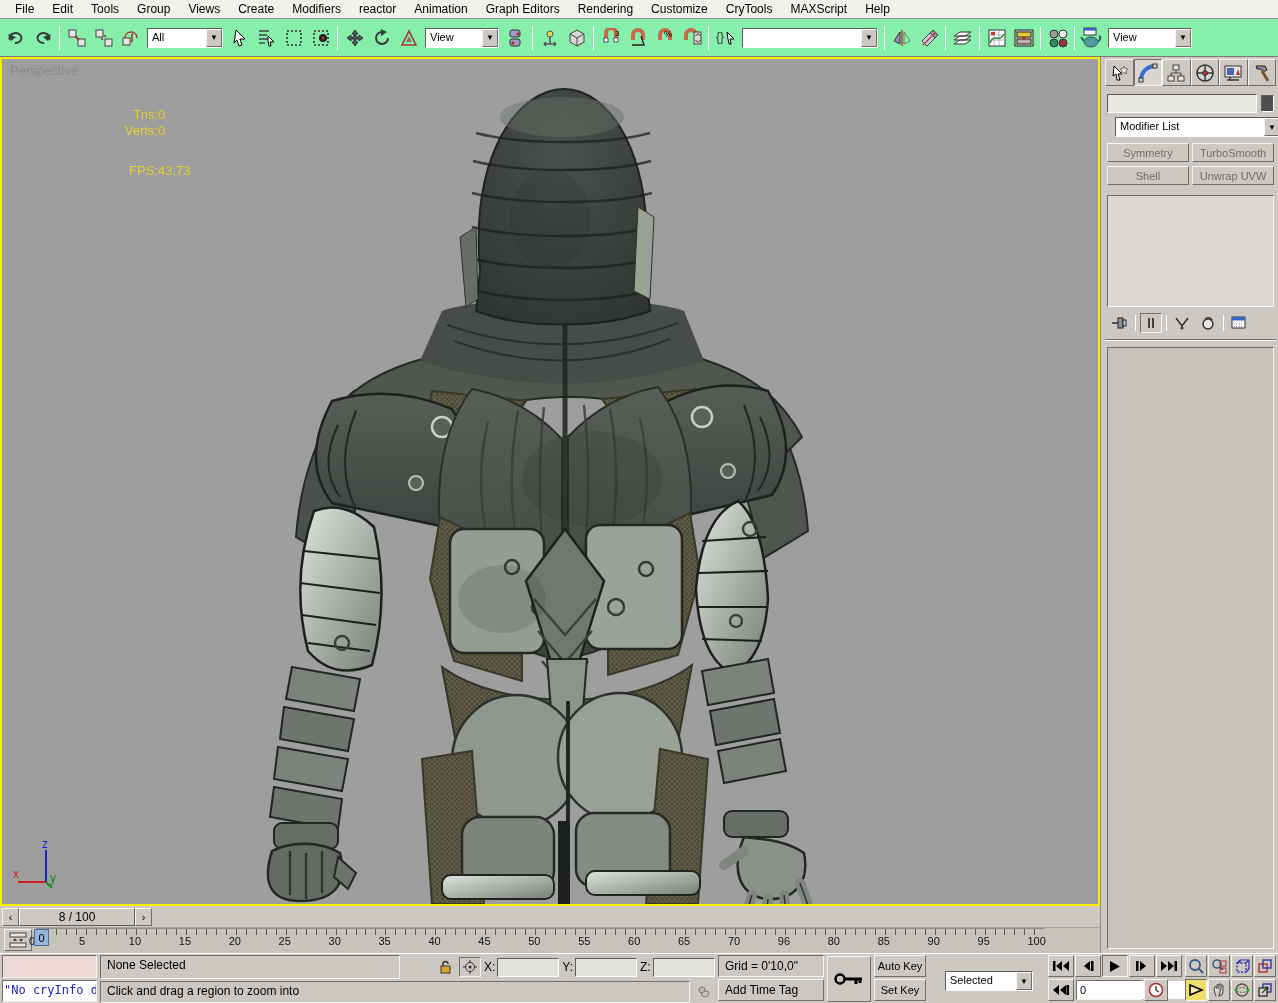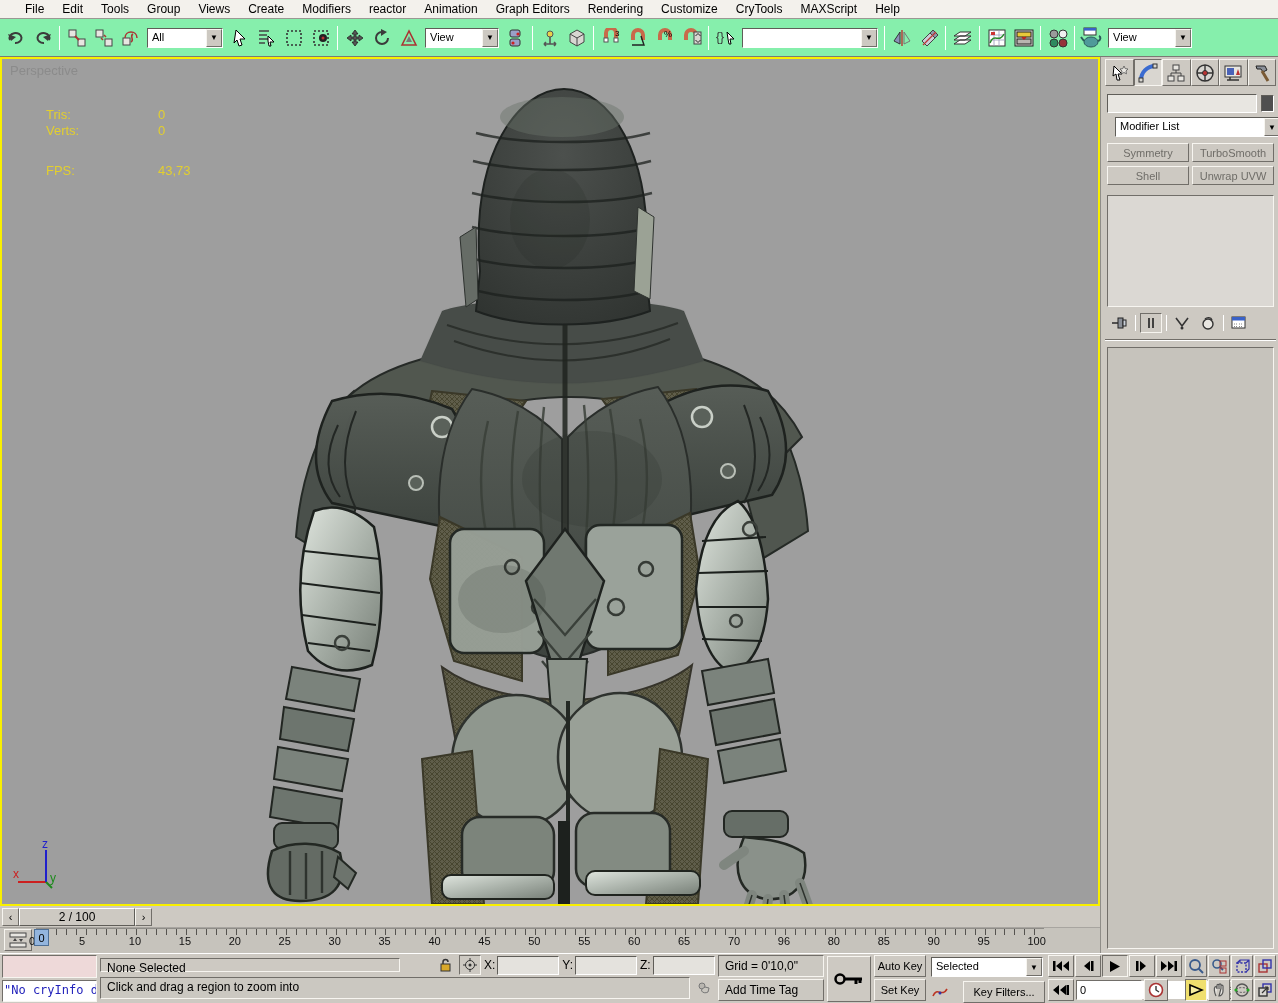--- a/index.html
+++ b/index.html
@@ -5,40 +5,40 @@
   * { box-sizing: border-box; margin: 0; padding: 0; }
   html,body { width:1278px; height:1003px; overflow:hidden;
     font-family:"Liberation Sans", sans-serif; font-size:12px; background:#cdc9c2; }
   
   .raised { border:1px solid; border-color:#f7f5f0 #716e69 #716e69 #f7f5f0; background:#cdc9c2; }
   .raised2 { border:1px solid; border-color:#ffffff #5f5d58 #5f5d58 #ffffff; background:#cdc9c2; }
   .sunken { border:1px solid; border-color:#716e69 #f7f5f0 #f7f5f0 #716e69; }
   .field { border:1px solid; border-color:#5f5d58 #ffffff #ffffff #5f5d58; background:#e8e6e1; }
   
   .menubar { height:19px; background:#f3f1ec; display:flex; align-items:center;
-    padding-left:16px; gap:0; border-bottom:1px solid #9a9792; }
+    padding-left:6px; gap:0; border-bottom:1px solid #9a9792; }
   .menu-item { padding:2px 9px; color:#000; cursor:default; }
   
   .toolbar { height:38px; background:#86efac; display:flex; align-items:center;
     padding:0 2px; border-bottom:1px solid #7c7a75; }
   .tbtn { width:27px; height:30px; display:flex; align-items:center; justify-content:center; flex:0 0 auto; }
   .tsep { width:1px; height:24px; background:#8f8d88; border-right:1px solid #fff; margin:0 3px; flex:0 0 auto; }
   .combo { height:20px; display:flex; align-items:stretch; flex:0 0 auto; margin:0 3px;
     border:1px solid; border-color:#5f5d58 #ffffff #ffffff #5f5d58; background:#fff; }
   .combo .cval { flex:1; padding:2px 4px; font-size:11px; white-space:nowrap; overflow:hidden; }
   .combo .carr { width:16px; display:flex; align-items:center; justify-content:center;
     border:1px solid; border-color:#f7f5f0 #716e69 #716e69 #f7f5f0; background:#cdc9c2; font-size:8px; color:#000; }
   
   .main { display:flex; height:896px; }
   .left-col { width:1100px; display:flex; flex-direction:column; }
   .viewport { height:849px; border:2px solid #f8ef00; background:#9e9e9e; position:relative; overflow:hidden; }
   .vp-label { position:absolute; left:8px; top:4px; color:#8b8b8b; font-size:13px; }
   .vp-stats { position:absolute; left:44px; top:48px; color:#e3cf2e; font-size:13px; line-height:16px; }
   .vp-stats .row { display:flex; }
-  .vp-stats .lab { width:112px; }
+  .vp-stats .lab { width:112px;text-align:right; }
   .vp-stats .sp { height:24px; }
   .axis-tripod { position:absolute; left:10px; bottom:10px; }
   
   .cmdpanel { width:178px; background:#cdc9c2; border-left:1px solid #8f8d88; display:flex; flex-direction:column; padding:2px 2px 0 4px; }
   .cp-tabs { display:flex; height:27px; margin-bottom:4px; }
   .cp-tab { flex:1; display:flex; align-items:center; justify-content:center;
     border:1px solid; border-color:#f7f5f0 #716e69 #716e69 #f7f5f0; background:#cdc9c2; }
   .cp-tab.active { border-color:#716e69 #f7f5f0 #f7f5f0 #716e69; background:#d9d6d0; }
   .cp-namerow { display:flex; gap:4px; align-items:center; margin:4px 2px; }
   .cp-name { flex:1; height:19px; font-size:11px; padding:0 3px; }
@@ -65,21 +65,21 @@
   .tick b { position:absolute; top:6px; left:-7px; font-weight:normal; font-size:11px; color:#111; }
   .tb-handle { position:absolute; left:-2px; top:0; width:15px; height:17px; background:#93b5de;
     border:1px solid #4e6f96; display:flex; align-items:center; justify-content:center; font-size:11px; color:#000; z-index:2; }
   
   .statusbar { height:50px; background:#cdc9c2; display:flex; gap:3px; padding:1px 2px; border-top:1px solid #fff; }
   .sb-col { display:flex; flex-direction:column; gap:2px; }
   .sb-row { display:flex; align-items:center; gap:3px; }
   .listener-in { width:95px; height:23px; background:#eed9d9; }
   .listener-out { width:95px; height:22px; background:#fff; color:#2222bb;
     font-family:"DejaVu Sans Mono", monospace; font-size:12px; padding:2px 1px; white-space:nowrap; overflow:hidden; }
-  .sel-field { height:14px; padding:2px 6px; font-size:12px; color:#000; background:#cdc9c2; }
+  .sel-field { height:24px; padding:2px 6px; font-size:12px; color:#000; background:#cdc9c2; }
   .prompt-field { height:22px; padding:2px 6px; font-size:12px; background:#cbc8c1; }
   .coord { display:flex; align-items:center; gap:2px; }
   .coord label { font-size:12px; }
   .coord input { width:62px; height:19px; font-size:11px; border:1px solid; border-color:#5f5d58 #fff #fff #5f5d58; background:#e4e2dd; padding:0 2px; }
   .gridbox { width:106px; height:22px; display:flex; align-items:center; padding:0 6px; font-size:12px; background:#cbc8c1; }
   .keybtn { width:44px; height:46px; align-self:center; display:flex; align-items:center; justify-content:center; }
   .akbtn { width:52px; height:22px; display:flex; align-items:center; justify-content:center; font-size:11px; }
   .kfbtn { height:22px; display:flex; align-items:center; justify-content:center; font-size:11px; flex:1; }
   .transport { display:flex; align-items:center; gap:1px; }
   .pbtn { width:26px; height:22px; display:flex; align-items:center; justify-content:center; }
@@ -460,21 +460,21 @@
         <path d="M34 44 L40 50" stroke="#1d8a1d" stroke-width="2"></path>
         <text x="1" y="40" font-size="12" fill="#cc2020">x</text>
         <text x="30" y="10" font-size="12" fill="#2020cc">z</text>
         <text x="38" y="44" font-size="12" fill="#1d8a1d">y</text>
       </svg>
     </div>
 
     <div class="timeslider">
       <div class="ts-arrow raised">‹</div>
       <div class="ts-btn raised2">
-          <span>2 / 100</span>
+          <span>8 / 100</span>
         </div>
       <div class="ts-arrow raised">›</div>
     </div>
 
     <div class="trackbar">
       <div class="tb-curvebtn raised">
         <svg width="20" height="16">
             <rect x="2" y="1" width="16" height="4" fill="#e8e6e1" stroke="#444"></rect>
             <rect x="2" y="11" width="16" height="4" fill="#e8e6e1" stroke="#444"></rect>
             <path d="M7 6 l-2 3 h4 Z M13 10 l2 -3 h-4 Z" fill="#444"></path>
@@ -982,21 +982,21 @@
   </div>
   <div class="sb-col">
     <div class="akbtn raised">
         <span>Auto Key</span>
       </div>
     <div class="akbtn raised">
         <span>Set Key</span>
       </div>
   </div>
   <div class="sb-col" style="width:116px">
-    <div class="combo" style="width:112px;margin:2px">
+    <div class="combo" style="width:88px;margin:16px">
       <span class="cval">Selected</span>
         <span class="carr">▼</span>
     </div>
     <div class="sb-row" style="gap:12px">
       <div class="mini-ibtn">
           <svg width="16" height="14">
             <path d="M1 11 C5 1 10 13 15 4" fill="none" stroke="#b32" stroke-width="1.6"></path>
             <circle cx="8" cy="8" r="1.5" fill="#33a"></circle>
           </svg>
         </div>

